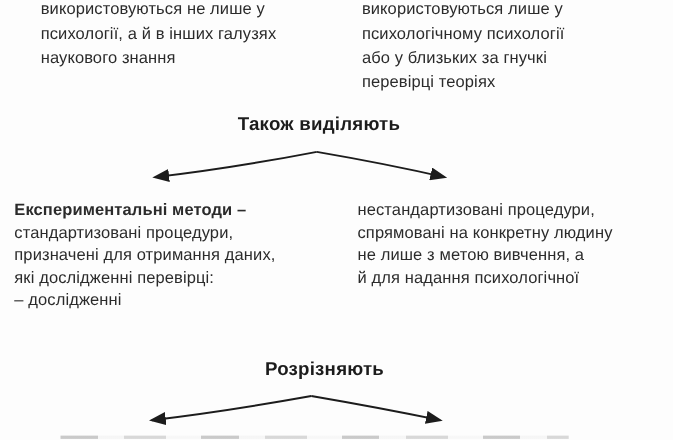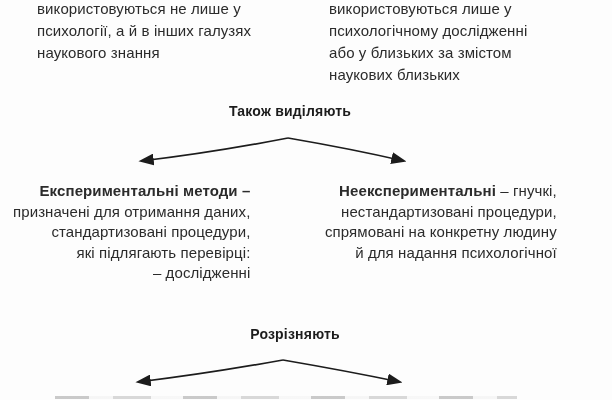--- a/index.html
+++ b/index.html
@@ -16,25 +16,25 @@
     width: 612px; height: 400px;
     background: var(--bg, #fdfdfd);
   }
   .txt-block {
     position: absolute;
     font-size: 15px;
     line-height: 22px;
     letter-spacing: 0.1px;
     white-space: nowrap;
   }
-  .mid-block { line-height: 20.5px; text-align: right; }
+  .mid-block { line-height: 20.5px; }
   .block-title { font-weight: bold; }
   .heading {
     position: absolute;
-    font-size: 14px;
+    font-size: 17px;
     font-weight: bold;
     color: var(--heading, #1c1c1c);
     text-align: center;
     letter-spacing: 0.2px;
     white-space: nowrap;
   }
   .arrow-svg { position: absolute; overflow: visible; }
   .arrow-line { fill: none; stroke: var(--arrow, #1c1c1c); stroke-width: 1.7; }
   .arrow-head { fill: var(--arrow, #1c1c1c); }
   .cutoff-artifact {
@@ -55,51 +55,49 @@
 <div class="page">
 
   <div class="txt-block" style="left:37px; top:-2px;">
     <div>використовуються не лише у</div>
     <div>психології, а й в інших галузях</div>
     <div>наукового знання</div>
   </div>
 
   <div class="txt-block" style="left:329px; top:-2px;">
     <div>використовуються лише у</div>
-    <div>психологічному дослідженні</div>
-    <div>або у близьких за змістом</div>
-    <div>наукових близьких</div>
+    <div>психологічному психології</div>
+    <div>або у близьких за гнучкі</div>
+    <div>перевірці теоріях</div>
   </div>
 
   <div class="heading" style="left:150px; top:103px; width:280px;">Також виділяють</div>
 
   <svg class="arrow-svg" style="left:128px; top:132px;" width="290" height="36" viewBox="0 0 290 36">
     <defs>
       <marker id="ah1" markerWidth="9" markerHeight="7" refX="7.5" refY="3.5" orient="auto">
         <path class="arrow-head" d="M0,0 L9,3.5 L0,7 z"></path>
       </marker>
     </defs>
     <path class="arrow-line" d="M160,6 Q82,21 13,29" marker-end="url(#ah1)"></path>
     <path class="arrow-line" d="M160,6 Q224,17 276,29" marker-end="url(#ah1)"></path>
   </svg>
 
   <div class="txt-block mid-block" style="left:13px; top:181px;">
     <div class="block-title">Експериментальні методи –</div>
+    <div>стандартизовані процедури,</div>
     <div>призначені для отримання даних,</div>
-    <div>стандартизовані процедури,</div>
-    <div>які підлягають перевірці:</div>
+    <div>які дослідженні перевірці:</div>
     <div>– дослідженні</div>
   </div>
 
   <div class="txt-block mid-block" style="left:325px; top:181px;">
-    <div>
-      <span class="block-title">Неекспериментальні</span><span> – гнучкі,</span>
-    </div>
     <div>нестандартизовані процедури,</div>
     <div>спрямовані на конкретну людину</div>
+    <div>не лише з метою вивчення, а</div>
     <div>й для надання психологічної</div>
   </div>
 
   <div class="heading" style="left:160px; top:326px; width:270px;">Розрізняють</div>
 
   <svg class="arrow-svg" style="left:125px; top:354px;" width="290" height="36" viewBox="0 0 290 36">
     <defs>
       <marker id="ah2" markerWidth="9" markerHeight="7" refX="7.5" refY="3.5" orient="auto">
         <path class="arrow-head" d="M0,0 L9,3.5 L0,7 z"></path>
       </marker>

